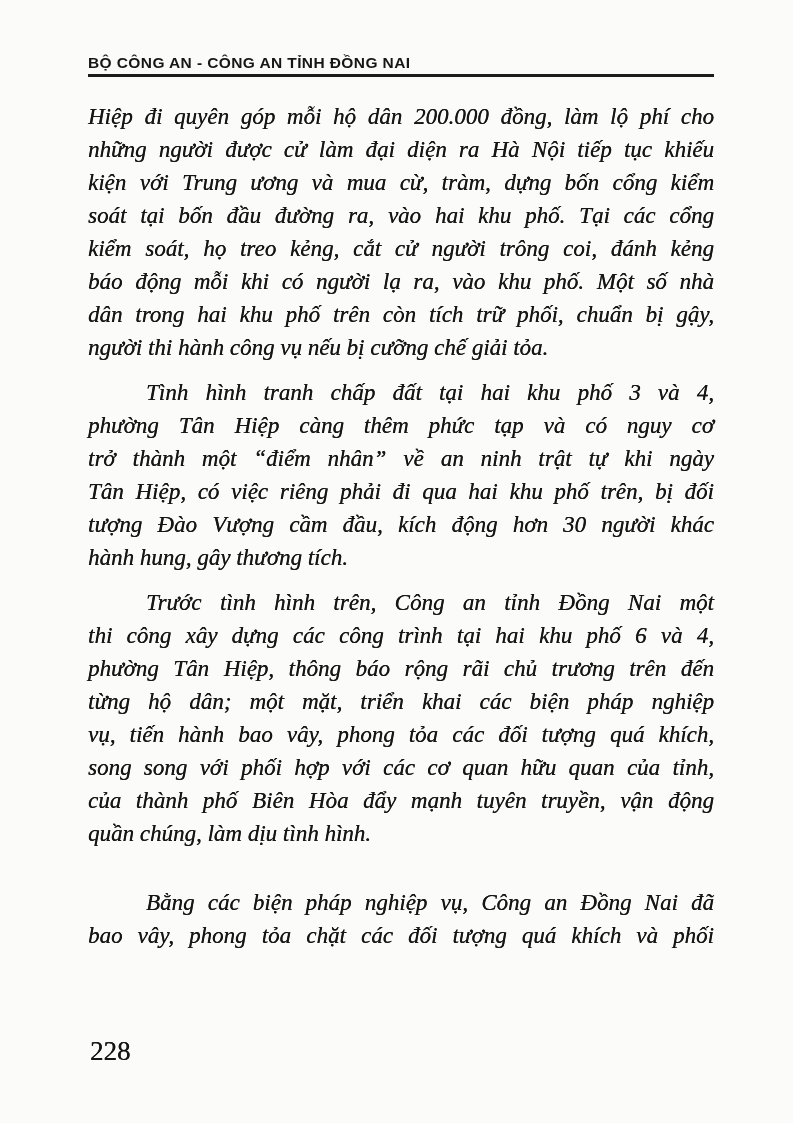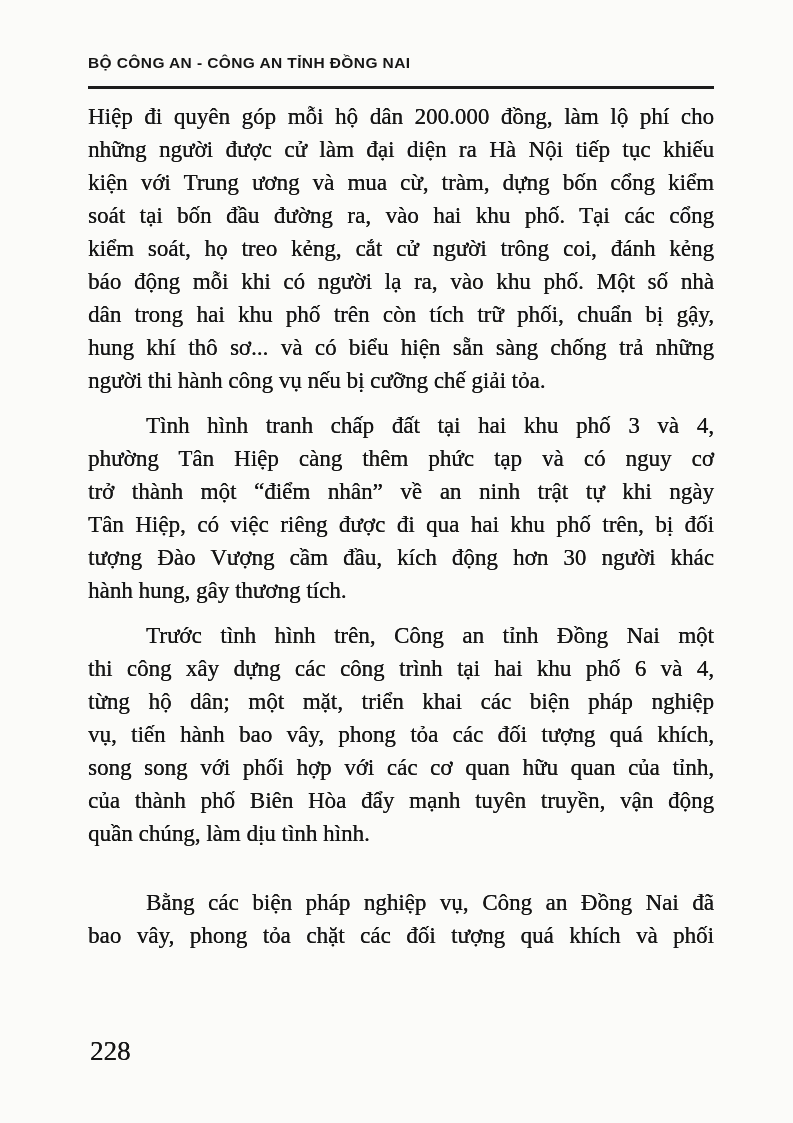--- a/index.html
+++ b/index.html
@@ -21,33 +21,33 @@
   .running-head {
     position: absolute;
     left: 88px;
     top: 54px;
     width: 626px;
     font-family: "Liberation Sans", "DejaVu Sans", sans-serif;
     font-weight: 700;
     font-size: 15.5px;
     letter-spacing: 0.4px;
     color: var(--ink);
-    padding-bottom: 14px;
+    padding-bottom: 2px;
     border-bottom: 3px solid #1c1c1c;
   }
   .body-text {
     position: absolute;
     left: 88px;
     top: 100px;
     width: 626px;
     font-size: 23px;
     line-height: 33px;
     text-shadow: 0.25px 0 0 currentColor; 
   }
-  .para { margin-bottom: 12px; }
+  .para { margin-bottom: 12px; font-style: italic; }
   .para:last-child { margin-bottom: 0; margin-top: 36px; }
   .line { text-align: justify; white-space: normal; }
   .line.full { text-align-last: justify; }
   .line.first { text-indent: 58px; }
   .page-number {
     position: absolute;
     left: 90px;
     top: 1036px;
     font-size: 27px;
     text-shadow: 0.25px 0 0 currentColor;
@@ -61,34 +61,34 @@
 
   <div class="body-text">
       <div class="para">
         <div class="line full">Hiệp đi quyên góp mỗi hộ dân 200.000 đồng, làm lộ phí cho</div>
         <div class="line full">những người được cử làm đại diện ra Hà Nội tiếp tục khiếu</div>
         <div class="line full">kiện với Trung ương và mua cừ, tràm, dựng bốn cổng kiểm</div>
         <div class="line full">soát tại bốn đầu đường ra, vào hai khu phố. Tại các cổng</div>
         <div class="line full">kiểm soát, họ treo kẻng, cắt cử người trông coi, đánh kẻng</div>
         <div class="line full">báo động mỗi khi có người lạ ra, vào khu phố. Một số nhà</div>
         <div class="line full">dân trong hai khu phố trên còn tích trữ phối, chuẩn bị gậy,</div>
-        <div class="line full">hung khí thô sơ... và có biểu hiện sẵn sàng chống trả những</div>
         <div class="line">người thi hành công vụ nếu bị cưỡng chế giải tỏa.</div>
       </div>
       <div class="para">
         <div class="line full first">Tình hình tranh chấp đất tại hai khu phố 3 và 4,</div>
         <div class="line full">phường Tân Hiệp càng thêm phức tạp và có nguy cơ</div>
         <div class="line full">trở thành một “điểm nhân” về an ninh trật tự khi ngày</div>
-        <div class="line full">Tân Hiệp, có việc riêng được đi qua hai khu phố trên, bị đối</div>
+        <div class="line full">Tân Hiệp, có việc riêng phải đi qua hai khu phố trên, bị đối</div>
         <div class="line full">tượng Đào Vượng cầm đầu, kích động hơn 30 người khác</div>
         <div class="line">hành hung, gây thương tích.</div>
       </div>
       <div class="para">
         <div class="line full first">Trước tình hình trên, Công an tỉnh Đồng Nai một</div>
         <div class="line full">thi công xây dựng các công trình tại hai khu phố 6 và 4,</div>
+        <div class="line full">phường Tân Hiệp, thông báo rộng rãi chủ trương trên đến</div>
         <div class="line full">từng hộ dân; một mặt, triển khai các biện pháp nghiệp</div>
         <div class="line full">vụ, tiến hành bao vây, phong tỏa các đối tượng quá khích,</div>
         <div class="line full">song song với phối hợp với các cơ quan hữu quan của tỉnh,</div>
         <div class="line full">của thành phố Biên Hòa đẩy mạnh tuyên truyền, vận động</div>
         <div class="line">quần chúng, làm dịu tình hình.</div>
       </div>
       <div class="para">
         <div class="line full first">Bằng các biện pháp nghiệp vụ, Công an Đồng Nai đã</div>
         <div class="line full">bao vây, phong tỏa chặt các đối tượng quá khích và phối</div>
       </div>

